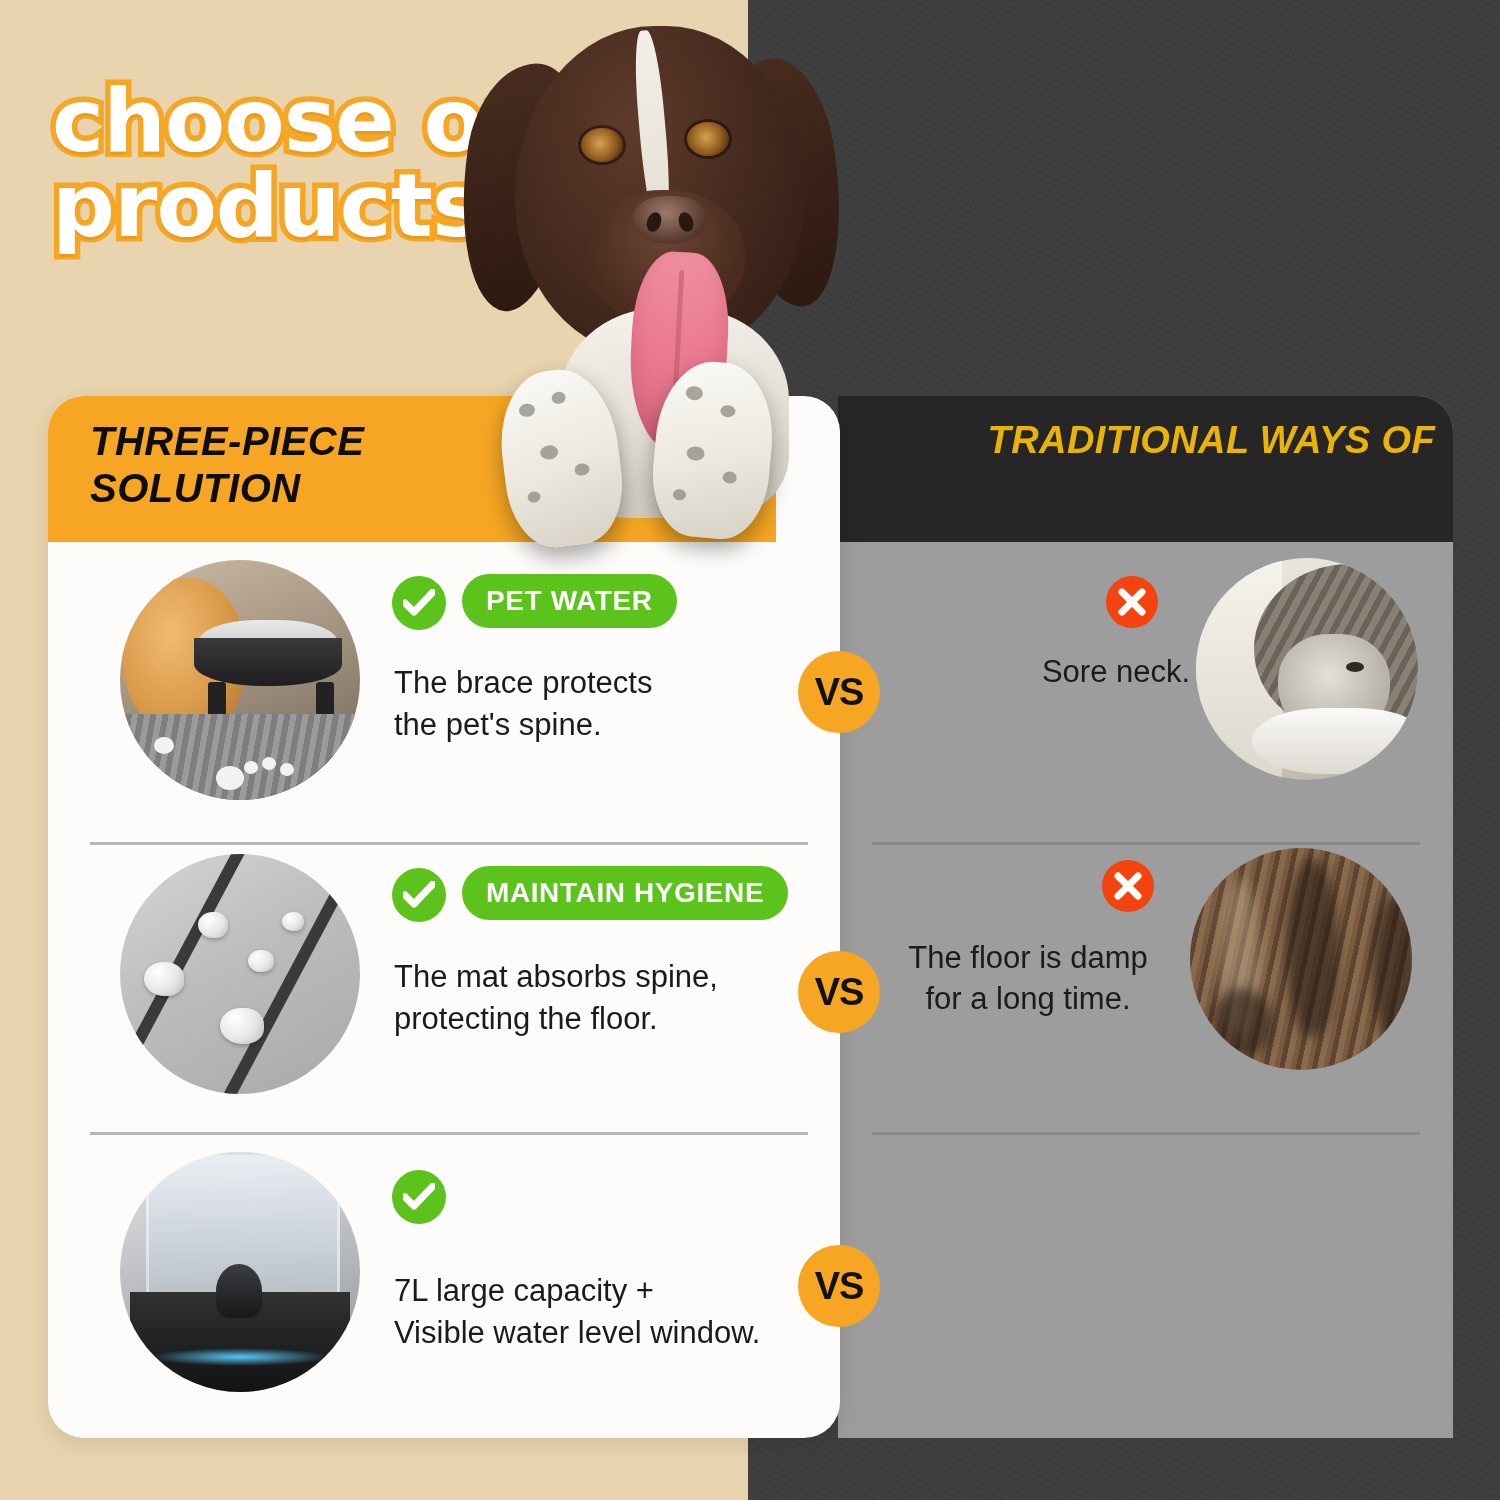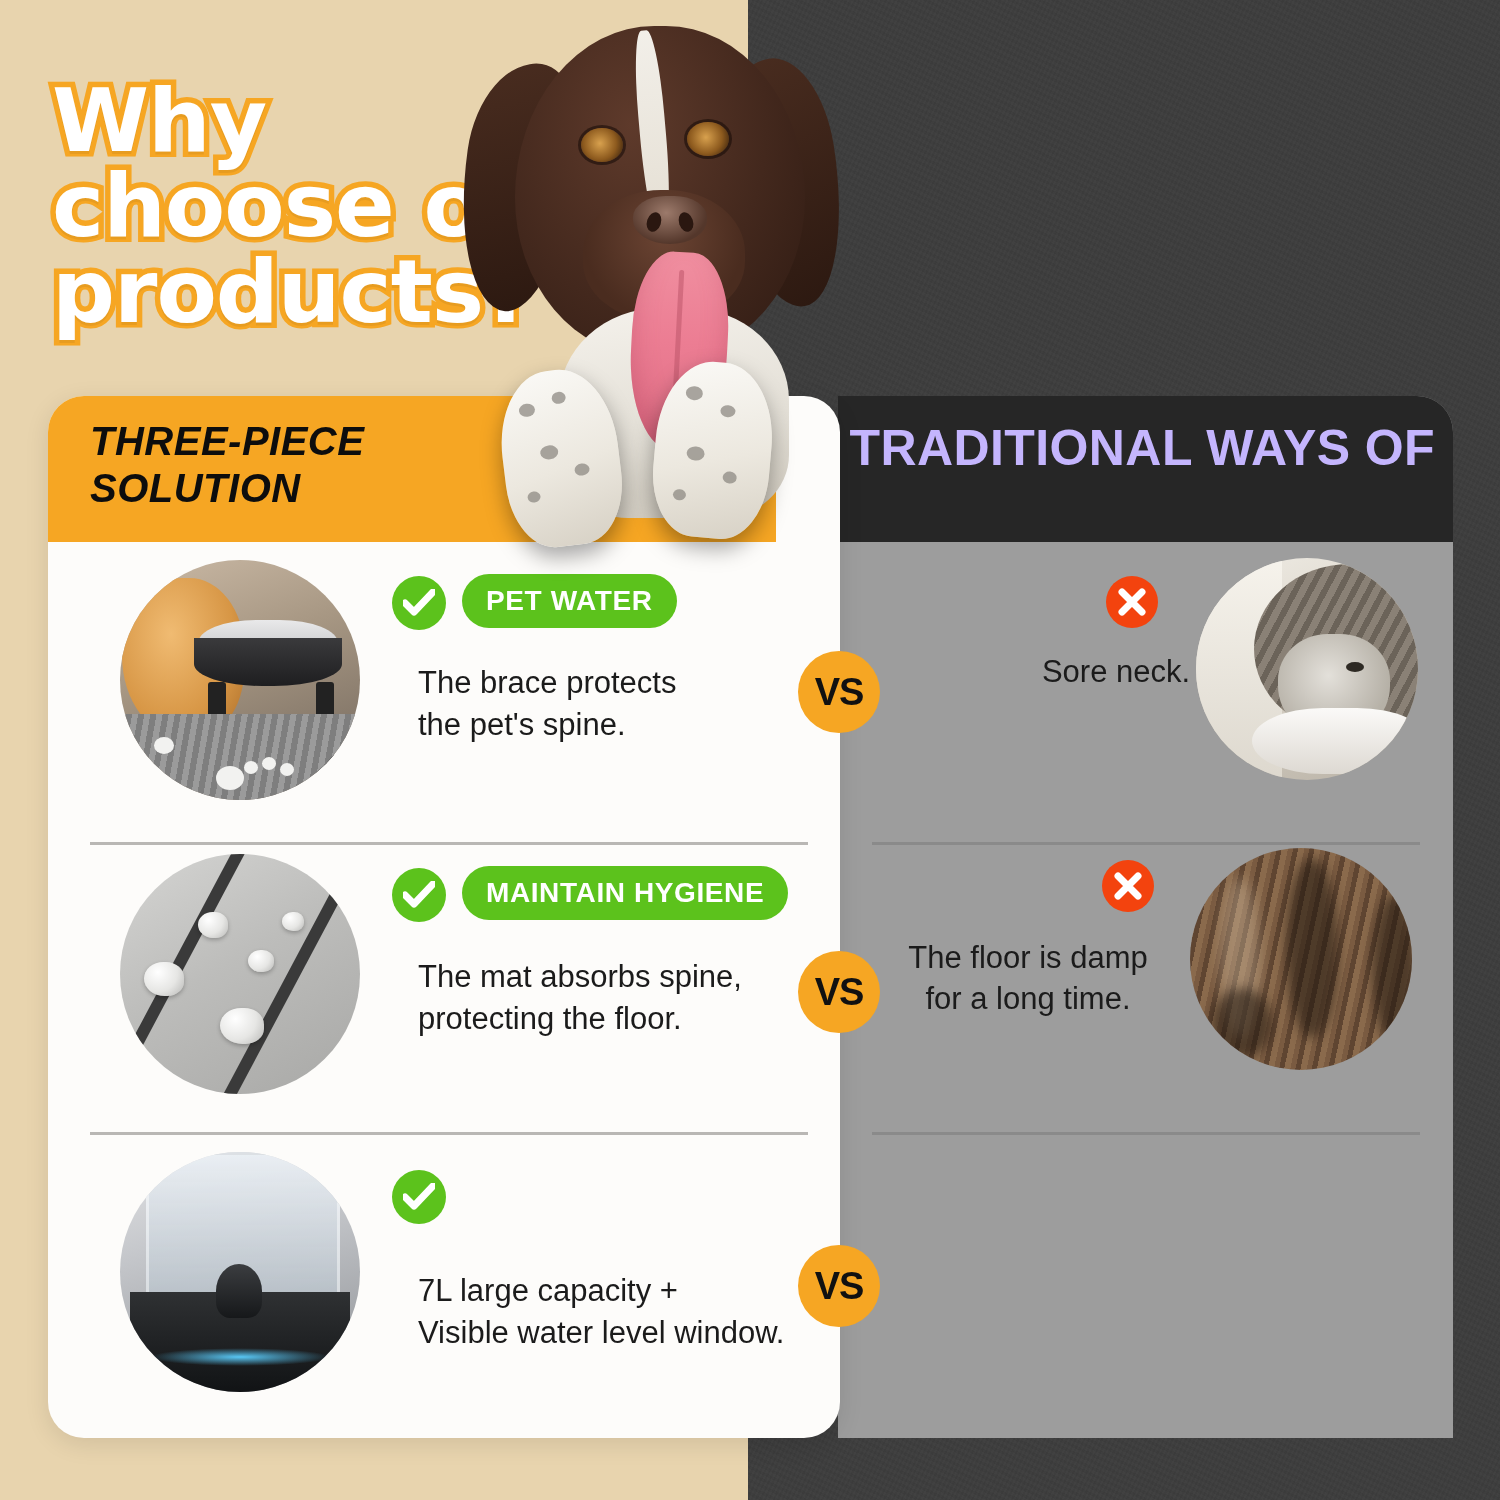--- a/index.html
+++ b/index.html
@@ -120,22 +120,22 @@
   .card-right{
     position:absolute;left:838px;top:396px;width:615px;height:1042px;
     background:#9d9d9d;border-radius:0 36px 0 0;z-index:3;
   }
   .hdr-right{
     position:absolute;left:0;top:0;width:615px;height:146px;
     background:#262626;border-radius:0 36px 0 0;
   }
   .hdr-right-text{
     position:absolute;right:18px;top:22px;width:592px;
-    text-align:right;font-size:50px;font-weight:bold;
-    color:#c4b5fd;line-height:1.2;letter-spacing:.4px;
+    text-align:right;font-size:38px;font-weight:bold;font-style:italic;
+    color:#eab308;line-height:1.2;letter-spacing:.4px;
   }
   .hdr-right-text span{display:block;}
 
   
   .row-left{position:absolute;left:48px;width:792px;height:290px;z-index:5;}
   .row-right{position:absolute;left:838px;width:615px;height:290px;z-index:5;}
   .r1{top:546px;} .r2{top:836px;} .r3{top:1126px;}
 
   .divider-l{
     position:absolute;left:90px;width:718px;height:3px;background:#b9b7b4;z-index:5;
@@ -237,21 +237,21 @@
   .check svg{position:absolute;left:11px;top:13px;}
   .pill{
     position:absolute;left:414px;top:0;background:#5cc21c;
     color:#fff;font-weight:bold;font-size:28px;letter-spacing:.6px;
     padding:11px 24px;border-radius:28px;white-space:nowrap;
   }
   .pill.two{border-radius:20px;padding:10px 22px;line-height:1.18;left:414px;}
   .pill.two span{display:block;}
   .desc{
     position:absolute;left:346px;font-size:31px;line-height:1.35;
-    color:#1b1b1b;width:470px;margin-left:24px;
+    color:#1b1b1b;width:470px;
   }
   .desc span{display:block;}
 
   .xmark{
     position:absolute;width:52px;height:52px;border-radius:50%;background:#f3430e;
   }
   .xmark svg{position:absolute;left:12px;top:12px;}
   .rdesc{
     position:absolute;font-size:31px;line-height:1.32;color:#1b1b1b;
     text-align:center;
@@ -267,21 +267,20 @@
 </style>
 </head>
 <body>
 
 <div id="stage">
 
   <div class="bg-dark"></div>
   <div class="bg-beige"></div>
 
   <div class="headline">
-    <span>Why</span>
     <span>choose our</span>
     <span>products?</span>
   </div>
 
   <div class="card-left">
     <div class="hdr-left">
       <div class="hdr-left-text">
         <span>THREE-PIECE</span>
         <span>SOLUTION</span>
       </div>

